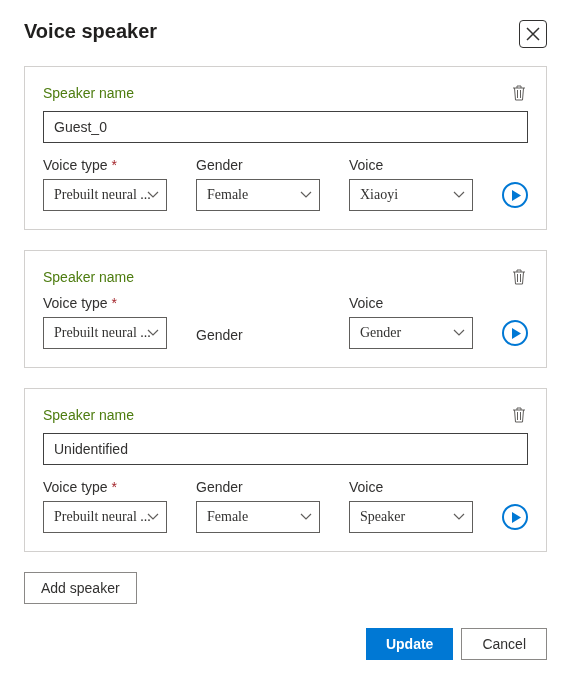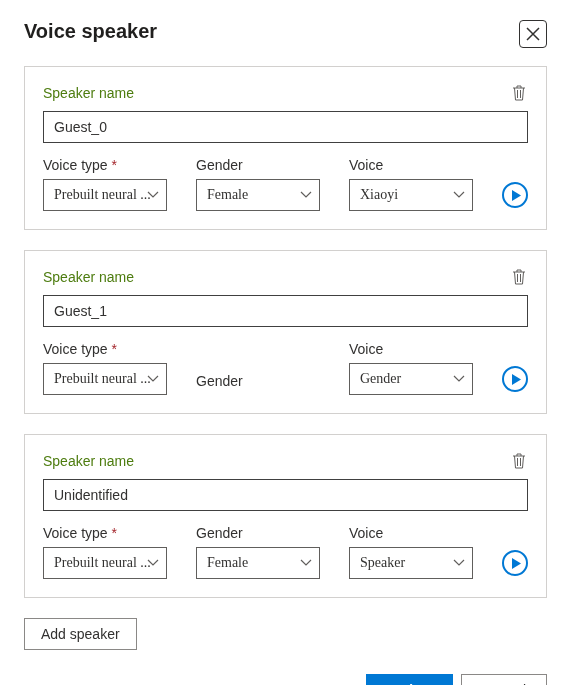--- a/index.html
+++ b/index.html
@@ -241,23 +241,20 @@
   
   <div class="card">
     <div class="card-header">
       <span class="label">Speaker name</span>
       <button class="delete-btn">
         <svg width="14" height="16" viewBox="0 0 14 16">
             <path d="M1 3 h12 M5 3 V1 h4 v2 M2.5 3 l1 12 h7 l1 -12 M5.5 5 v8 M8.5 5 v8" stroke="#605e5c" stroke-width="1" fill="none"></path>
           </svg>
       </button>
     </div>
-    <div class="name-row">
-      <input class="text-input" value="Guest_1" style="">
-    </div>
     <div class="fields-row">
       <div class="field">
         <span class="field-label"><span>Voice type</span> <span class="req">*</span></span>
         <div class="select-wrap">
           <div class="select">
               <span>Prebuilt neural ...</span>
             </div>
           <svg class="chevron" width="12" height="8" viewBox="0 0 12 8">
               <path d="M1 1 L6 6 L11 1" stroke="#605e5c" stroke-width="1.2" fill="none"></path>
             </svg>

